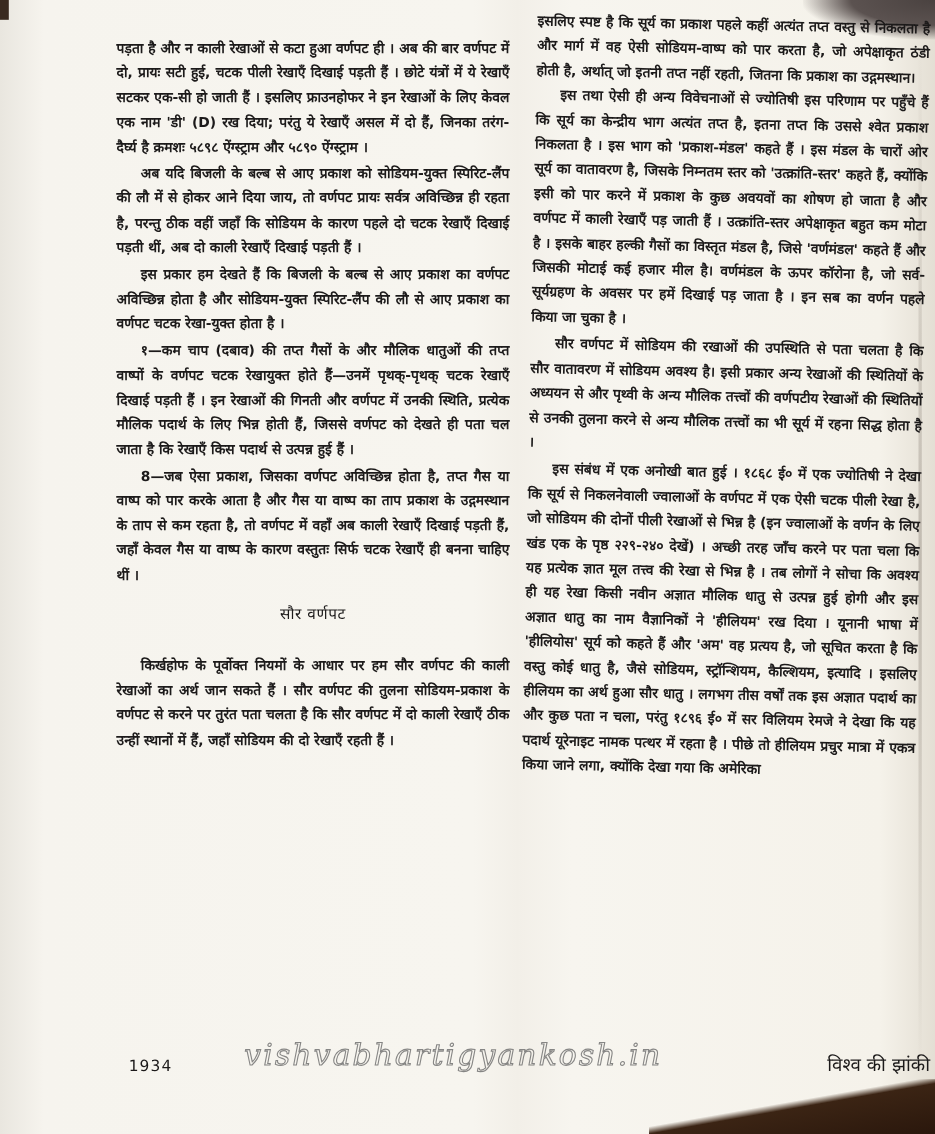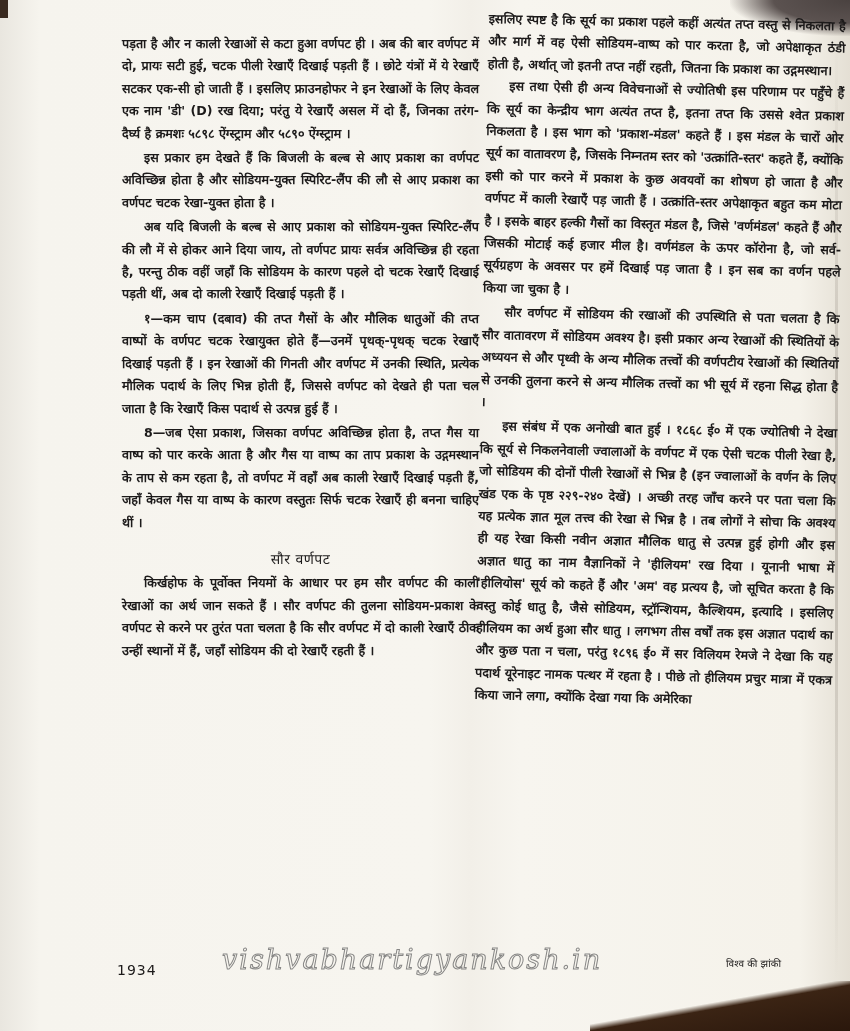--- a/index.html
+++ b/index.html
@@ -26,55 +26,55 @@
   }
   .edge-right {
     position: absolute; right: 12px; top: 40px; width: 3px; height: 940px;
     background: linear-gradient(180deg, rgba(120,110,100,0.0), rgba(120,110,100,0.35), rgba(120,110,100,0.0));
   }
   .col {
     position: absolute; top: 33px; width: 357px;
     font-size: 12.6px; line-height: 22.4px; font-weight: bold;
     text-align: justify;
   }
-  .col-left { left: 122px; }
+  .col-left { left: 106px; }
   .col-right { left: 489px; top: 8px; transform: rotate(1.2deg); transform-origin: 0 0; }
   .col p { margin: 0; text-indent: 0; }
   .col p.ind { text-indent: 22px; }
   .col p.gap { margin-top: 2px; }
   .heading {
     text-align: center; font-weight: normal; font-size: 14px;
-    margin: 14px 0 2px 0; letter-spacing: 0.5px;
+    margin: 14px 0 24px 0; letter-spacing: 0.5px;
   }
   .footer-num {
     position: absolute; left: 117px; top: 962px; font-size: 14px; font-weight: normal; letter-spacing: 1px;
   }
   .footer-title {
-    position: absolute; left: 726px; top: 956px; font-size: 10px; font-weight: normal;
+    position: absolute; left: 752px; top: 956px; font-size: 17px; font-weight: normal;
   }
   .watermark {
     position: absolute; left: 222px; top: 944px;
     font-family: "DejaVu Serif", serif; font-style: italic;
     font-size: 27px; letter-spacing: 2px; color: transparent;
     -webkit-text-stroke: 1px #6b6b6b; opacity: 0.8;
   }
 </style>
 </head>
 <body>
 
 <div class="page">
   <div class="corner-tl"></div>
   <div class="corner-tr"></div>
   <div class="edge-right"></div>
   <div class="corner-br"></div>
 
   <div class="col col-left">
     <p>पड़ता है और न काली रेखाओं से कटा हुआ वर्णपट ही । अब की बार वर्णपट में दो, प्रायः सटी हुई, चटक पीली रेखाएँ दिखाई पड़ती हैं । छोटे यंत्रों में ये रेखाएँ सटकर एक-सी हो जाती हैं । इसलिए फ्राउनहोफर ने इन रेखाओं के लिए केवल एक नाम 'डी' (D) रख दिया; परंतु ये रेखाएँ असल में दो हैं, जिनका तरंग-दैर्घ्य है क्रमशः ५८९८ ऐंग्स्ट्राम और ५८९० ऐंग्स्ट्राम ।</p>
+    <p class="ind gap">अब यदि बिजली के बल्ब से आए प्रकाश को सोडियम-युक्त स्पिरिट-लैंप की लौ में से होकर आने दिया जाय, तो वर्णपट प्रायः सर्वत्र अविच्छिन्न ही रहता है, परन्तु ठीक वहीं जहाँ कि सोडियम के कारण पहले दो चटक रेखाएँ दिखाई पड़ती थीं, अब दो काली रेखाएँ दिखाई पड़ती हैं ।</p>
     <p class="ind gap">इस प्रकार हम देखते हैं कि बिजली के बल्ब से आए प्रकाश का वर्णपट अविच्छिन्न होता है और सोडियम-युक्त स्पिरिट-लैंप की लौ से आए प्रकाश का वर्णपट चटक रेखा-युक्त होता है ।</p>
-    <p class="ind gap">अब यदि बिजली के बल्ब से आए प्रकाश को सोडियम-युक्त स्पिरिट-लैंप की लौ में से होकर आने दिया जाय, तो वर्णपट प्रायः सर्वत्र अविच्छिन्न ही रहता है, परन्तु ठीक वहीं जहाँ कि सोडियम के कारण पहले दो चटक रेखाएँ दिखाई पड़ती थीं, अब दो काली रेखाएँ दिखाई पड़ती हैं ।</p>
     <p class="ind gap">१—कम चाप (दबाव) की तप्त गैसों के और मौलिक धातुओं की तप्त वाष्पों के वर्णपट चटक रेखायुक्त होते हैं—उनमें पृथक्-पृथक् चटक रेखाएँ दिखाई पड़ती हैं । इन रेखाओं की गिनती और वर्णपट में उनकी स्थिति, प्रत्येक मौलिक पदार्थ के लिए भिन्न होती हैं, जिससे वर्णपट को देखते ही पता चल जाता है कि रेखाएँ किस पदार्थ से उत्पन्न हुई हैं ।</p>
     <p class="ind gap">8—जब ऐसा प्रकाश, जिसका वर्णपट अविच्छिन्न होता है, तप्त गैस या वाष्प को पार करके आता है और गैस या वाष्प का ताप प्रकाश के उद्गमस्थान के ताप से कम रहता है, तो वर्णपट में वहाँ अब काली रेखाएँ दिखाई पड़ती हैं, जहाँ केवल गैस या वाष्प के कारण वस्तुतः सिर्फ चटक रेखाएँ ही बनना चाहिए थीं ।</p>
     <div class="heading">सौर वर्णपट</div>
     <p class="ind">किर्खहोफ के पूर्वोक्त नियमों के आधार पर हम सौर वर्णपट की काली रेखाओं का अर्थ जान सकते हैं । सौर वर्णपट की तुलना सोडियम-प्रकाश के वर्णपट से करने पर तुरंत पता चलता है कि सौर वर्णपट में दो काली रेखाएँ ठीक उन्हीं स्थानों में हैं, जहाँ सोडियम की दो रेखाएँ रहती हैं ।</p>
   </div>
 
   <div class="col col-right">
     <p>इसलिए स्पष्ट है कि सूर्य का प्रकाश पहले कहीं अत्यंत तप्त वस्तु से निकलता है और मार्ग में वह ऐसी सोडियम-वाष्प को पार करता है, जो अपेक्षाकृत ठंडी होती है, अर्थात् जो इतनी तप्त नहीं रहती, जितना कि प्रकाश का उद्गमस्थान।</p>
     <p class="ind">इस तथा ऐसी ही अन्य विवेचनाओं से ज्योतिषी इस परिणाम पर पहुँचे हैं कि सूर्य का केन्द्रीय भाग अत्यंत तप्त है, इतना तप्त कि उससे श्वेत प्रकाश निकलता है । इस भाग को 'प्रकाश-मंडल' कहते हैं । इस मंडल के चारों ओर सूर्य का वातावरण है, जिसके निम्नतम स्तर को 'उत्क्रांति-स्तर' कहते हैं, क्योंकि इसी को पार करने में प्रकाश के कुछ अवयवों का शोषण हो जाता है और वर्णपट में काली रेखाएँ पड़ जाती हैं । उत्क्रांति-स्तर अपेक्षाकृत बहुत कम मोटा है । इसके बाहर हल्की गैसों का विस्तृत मंडल है, जिसे 'वर्णमंडल' कहते हैं और जिसकी मोटाई कई हजार मील है। वर्णमंडल के ऊपर कॉरोना है, जो सर्व-सूर्यग्रहण के अवसर पर हमें दिखाई पड़ जाता है । इन सब का वर्णन पहले किया जा चुका है ।</p>
     <p class="ind gap">सौर वर्णपट में सोडियम की रखाओं की उपस्थिति से पता चलता है कि सौर वातावरण में सोडियम अवश्य है। इसी प्रकार अन्य रेखाओं की स्थितियों के अध्ययन से और पृथ्वी के अन्य मौलिक तत्त्वों की वर्णपटीय रेखाओं की स्थितियों से उनकी तुलना करने से अन्य मौलिक तत्त्वों का भी सूर्य में रहना सिद्ध होता है ।</p>

